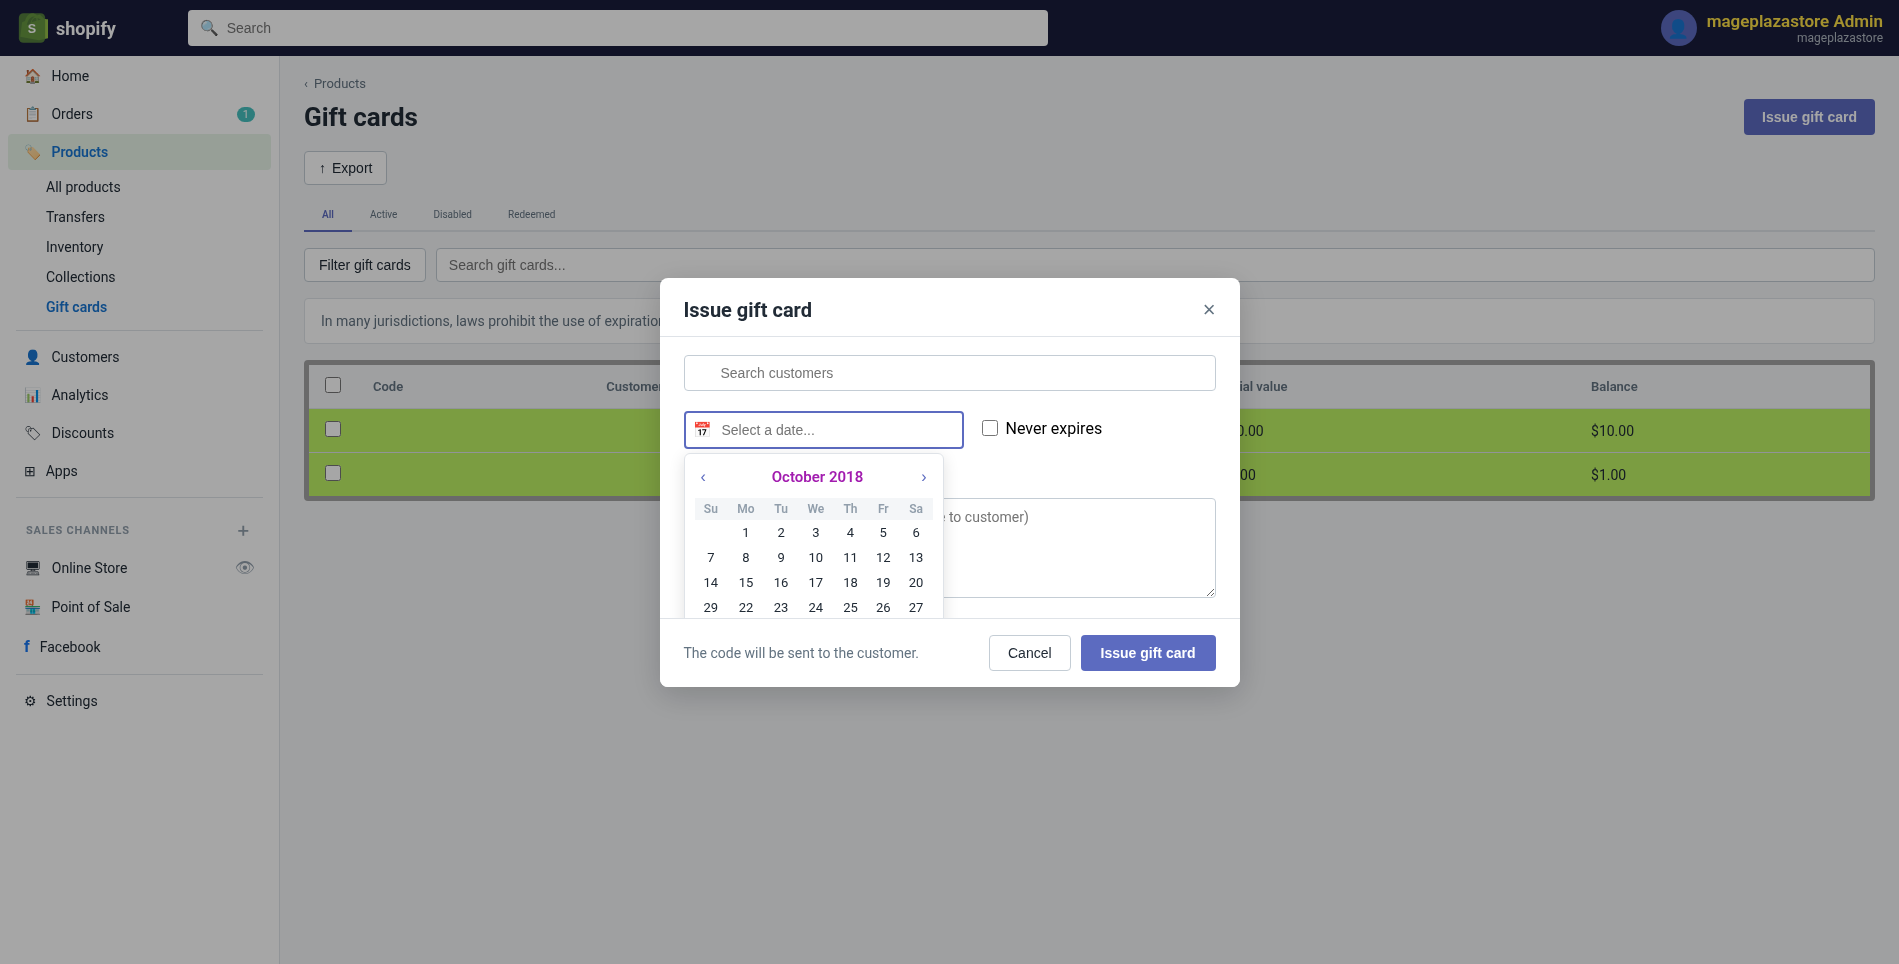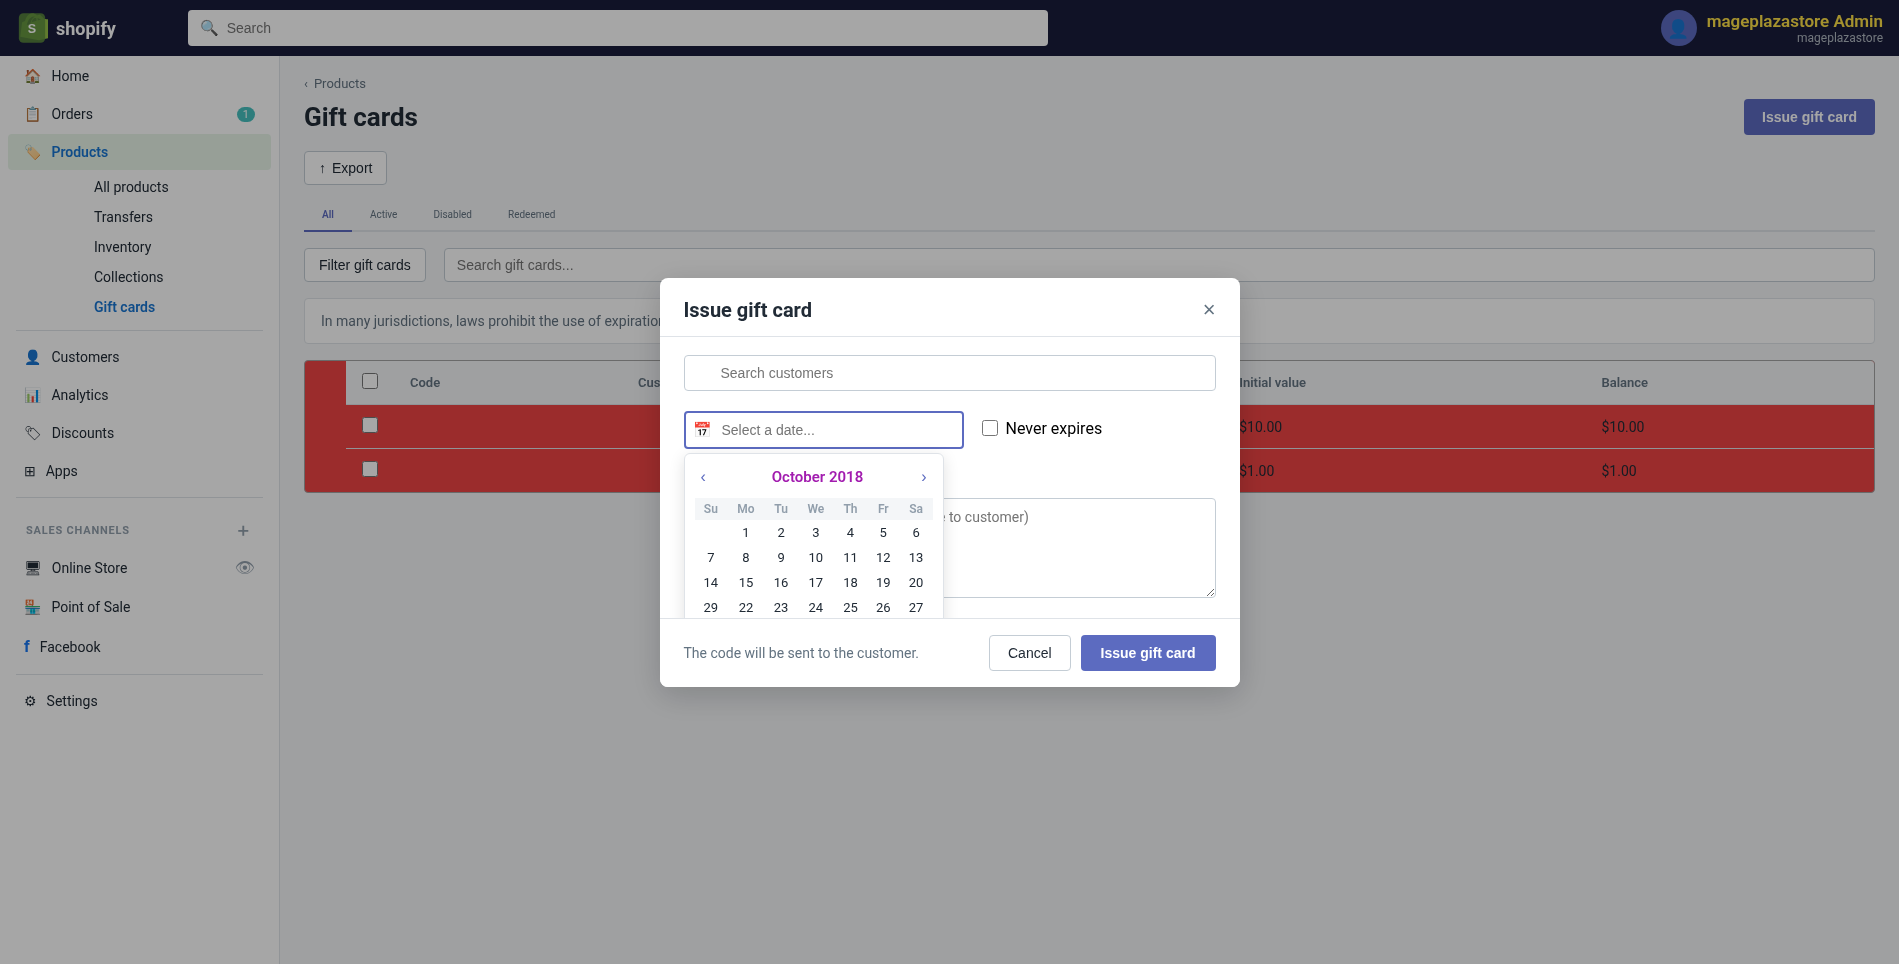--- a/index.html
+++ b/index.html
@@ -110,21 +110,20 @@
     .sidebar-sub {
       padding-left: 46px;
       font-size: 14px;
     }
     .sidebar-sub-item {
       padding: 7px 16px 7px 0;
       cursor: pointer;
       color: #212b36;
       border-radius: 4px;
       display: block;
-      margin-left: 48px;
     }
     .sidebar-sub-item.active { color: #1976d2; font-weight: 600; }
     .sidebar-section-title {
       font-size: 11px;
       font-weight: 700;
       color: #919eab;
       text-transform: uppercase;
       padding: 12px 26px 4px;
       letter-spacing: 0.8px;
       display: flex;
@@ -186,21 +185,21 @@
       font-size: 10px;
       color: #637381;
       cursor: pointer;
       border-bottom: 2px solid transparent;
       margin-bottom: -2px;
     }
     .tab.active { color: #5c6bc0; border-bottom: 2px solid #5c6bc0; font-weight: 600; }
     .toolbar {
       display: flex;
       align-items: center;
-      gap: 18px;
+      gap: 10px;
       margin-bottom: 16px;
     }
     .btn-outline {
       border: 1px solid #c4cdd5;
       background: #fff;
       border-radius: 4px;
       padding: 8px 14px;
       font-size: 14px;
       cursor: pointer;
       color: #212b36;
@@ -210,25 +209,24 @@
     }
     .search-field {
       flex: 1;
       border: 1px solid #c4cdd5;
       border-radius: 4px;
       padding: 8px 12px;
       font-size: 14px;
       color: #212b36;
     }
     .table-container {
-      background: #ef4444;
-      border-radius: 4px;
-      border: 1px solid #a3a3a3;
+      background: #bef264;
+      border-radius: 4px;
+      border: 5px solid #a3a3a3;
       overflow: hidden;
-      padding-left: 41px;
     }
     table { width: 100%; border-collapse: collapse; }
     thead tr { background: #f4f6f8; }
     th {
       padding: 12px 16px;
       font-size: 13px;
       font-weight: 600;
       color: #637381;
       text-align: left;
       border-bottom: 1px solid #dfe3e8;

